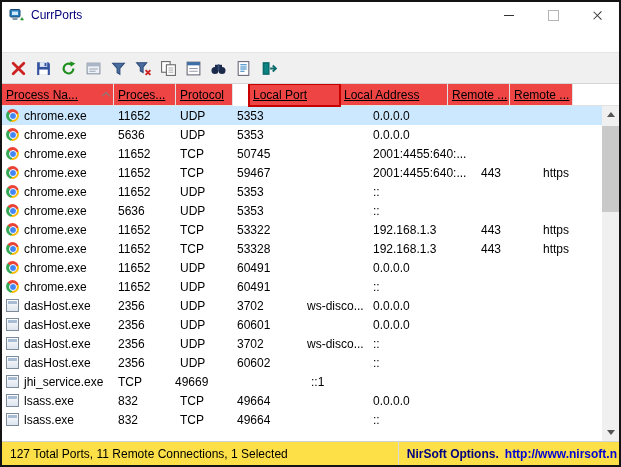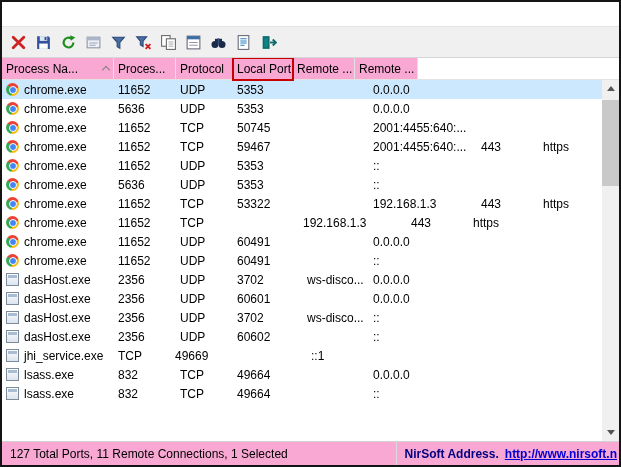--- a/index.html
+++ b/index.html
@@ -26,21 +26,21 @@
 
   
   .toolbar{height:30px;flex:0 0 auto;background:var(--toolbar-bg,#f0f0f0);border-top:1px solid #e4e4e4;border-bottom:1px solid #d5d5d5;display:flex;align-items:center;padding-left:4px;gap:1px;}
   .tool-btn{width:24px;height:24px;display:flex;align-items:center;justify-content:center;}
   .tool-ic{display:flex;}
   .tool-btn svg{width:17px;height:17px;}
 
   
   .list{flex:1 1 auto;display:flex;flex-direction:column;overflow:hidden;background:#fff;}
   .header-row{display:flex;height:22px;flex:0 0 auto;}
-  .hcell{box-sizing:border-box;flex:0 0 auto;display:flex;align-items:center;padding:0 4px;border-right:1px solid #e2e2e2;border-bottom:1px solid #e2e2e2;background:#f9a8d4;white-space:nowrap;overflow:hidden;position:relative;}
+  .hcell{box-sizing:border-box;flex:0 0 auto;display:flex;align-items:center;padding:0 4px;border-right:1px solid #e2e2e2;border-bottom:1px solid #e2e2e2;background:#ef4444;white-space:nowrap;overflow:hidden;position:relative;text-decoration:underline;}
   .hcell.hl{outline:2px solid var(--annotation-red,#c80000);outline-offset:-1px;z-index:2;}
   .hstub{flex:1 1 auto;border-bottom:1px solid #e2e2e2;background:#fff;}
   .sort{position:absolute;right:4px;top:9px;width:5px;height:5px;border-left:1px solid #808080;border-top:1px solid #808080;transform:rotate(45deg);}
 
   .body-wrap{flex:1 1 auto;display:flex;overflow:hidden;}
   .rows{width:600px;flex:0 0 auto;display:flex;flex-direction:column;}
   .row{display:flex;height:19px;flex:0 0 auto;align-items:center;}
   .row.selected{background:var(--selection-bg,#cce8ff);}
   .cell{box-sizing:border-box;flex:0 0 auto;height:100%;display:flex;align-items:center;padding:0 4px;white-space:nowrap;overflow:hidden;}
   .pname{margin-left:5px;}
@@ -53,31 +53,53 @@
 
   
   .vscroll{width:17px;flex:0 0 auto;background:#f0f0f0;display:flex;flex-direction:column;}
   .sb-btn{height:17px;flex:0 0 auto;display:flex;align-items:center;justify-content:center;}
   .tri-up{width:0;height:0;border-left:4px solid transparent;border-right:4px solid transparent;border-bottom:5px solid #555;}
   .tri-down{width:0;height:0;border-left:4px solid transparent;border-right:4px solid transparent;border-top:5px solid #555;}
   .sb-track{flex:1 1 auto;position:relative;}
   .sb-thumb{position:absolute;left:0;right:0;top:3px;height:86px;background:#c9c9c9;}
 
   
-  .statusbar{height:23px;flex:0 0 auto;border-top:1px solid #d2d2d2;display:flex;align-items:center;background:#f9a8d4;}
+  .statusbar{height:23px;flex:0 0 auto;border-top:1px solid #d2d2d2;display:flex;align-items:center;background:#fde047;}
   .status-left{padding:0 8px;flex:1 1 auto;white-space:nowrap;overflow:hidden;}
   .status-right{border-left:1px solid #dadada;height:100%;display:flex;align-items:center;padding:0 2px 0 8px;gap:6px;white-space:nowrap;overflow:hidden;}
   .brand{color:var(--brand-navy,#000080);font-weight:bold;}
-  .link{color:var(--link-blue,#0000d4);text-decoration:underline;font-weight:bold;}
+  .link{color:var(--link-blue,#0000d4);font-weight:bold;}
 </style>
 </head>
 <body>
 
 <div class="window">
 
+  <div class="titlebar">
+    <span class="app-icon">
+      <svg viewBox="0 0 16 16">
+          <rect x="1" y="2.5" width="10" height="7.5" rx="1" fill="#2a7fbf" stroke="#184a73"></rect>
+          <rect x="3" y="4.5" width="6" height="3.5" fill="#cfe8ff"></rect>
+          <rect x="3.5" y="11" width="5" height="2" fill="#8a97a5"></rect>
+          <path d="M11.5 12.5 h3 M13 10.5 v2" stroke="#1e8e1e" stroke-width="1.4" fill="none"></path>
+        </svg>
+    </span>
+    <span class="title-text">CurrPorts</span>
+    <div class="win-controls">
+      <div class="win-btn">
+          <span class="glyph-min"></span>
+        </div>
+      <div class="win-btn">
+          <span class="glyph-max"></span>
+        </div>
+      <div class="win-btn">
+          <span class="glyph-close"></span>
+        </div>
+    </div>
+  </div>
 
   <div class="menubar">
       <div class="menu-item">File</div>
       <div class="menu-item">Edit</div>
       <div class="menu-item">View</div>
       <div class="menu-item">Options</div>
       <div class="menu-item">Help</div>
     </div>
 
   <div class="toolbar">
@@ -183,22 +205,25 @@
         <div class="hcell" style="width: 112px;">
           <span>Process Na...</span>
           <span class="sort"></span>
         </div>
         <div class="hcell" style="width: 62px;">
           <span>Proces...</span>
         </div>
         <div class="hcell" style="width: 57px;">
           <span>Protocol</span>
         </div>
-        <div class="hcell hl" style="width: 60px;">
+        <div class="hcell hl" style="width: 91px; margin-left: 16px;">
           <span>Local Port</span>
+        </div>
+        <div class="hcell" style="width: 108px;">
+          <span>Local Address</span>
         </div>
         <div class="hcell" style="width: 62px;">
           <span>Remote ...</span>
         </div>
         <div class="hcell" style="width: 63px;">
           <span>Remote ...</span>
         </div>
         <div class="hstub"></div>
       </div>
     <div class="body-wrap">
@@ -293,20 +318,21 @@
             <div class="cell" style="width: 62px;">443</div>
             <div class="cell" style="width: 63px;">https</div>
           </div>
           <div class="row">
             <div class="cell" style="width: 112px;">
               <span class="icon-chrome"></span>
               <span class="pname">chrome.exe</span>
             </div>
             <div class="cell" style="width: 62px;">11652</div>
             <div class="cell" style="width: 57px;">TCP</div>
+            <div class="cell" style="width: 70px;">53328</div>
             <div class="cell" style="width: 66px;"></div>
             <div class="cell" style="width: 108px;">192.168.1.3</div>
             <div class="cell" style="width: 62px;">443</div>
             <div class="cell" style="width: 63px;">https</div>
           </div>
           <div class="row">
             <div class="cell" style="width: 112px;">
               <span class="icon-chrome"></span>
               <span class="pname">chrome.exe</span>
             </div>
@@ -432,18 +458,18 @@
         <div class="sb-btn">
             <span class="tri-down"></span>
           </div>
       </div>
     </div>
   </div>
 
   <div class="statusbar">
     <div class="status-left">127 Total Ports, 11 Remote Connections, 1 Selected</div>
     <div class="status-right">
-      <span class="brand">NirSoft Address.</span>
+      <span class="brand">NirSoft Options.</span>
       <span class="link">http://www.nirsoft.n</span>
     </div>
   </div>
 
 </div>
 
 </body></html>

